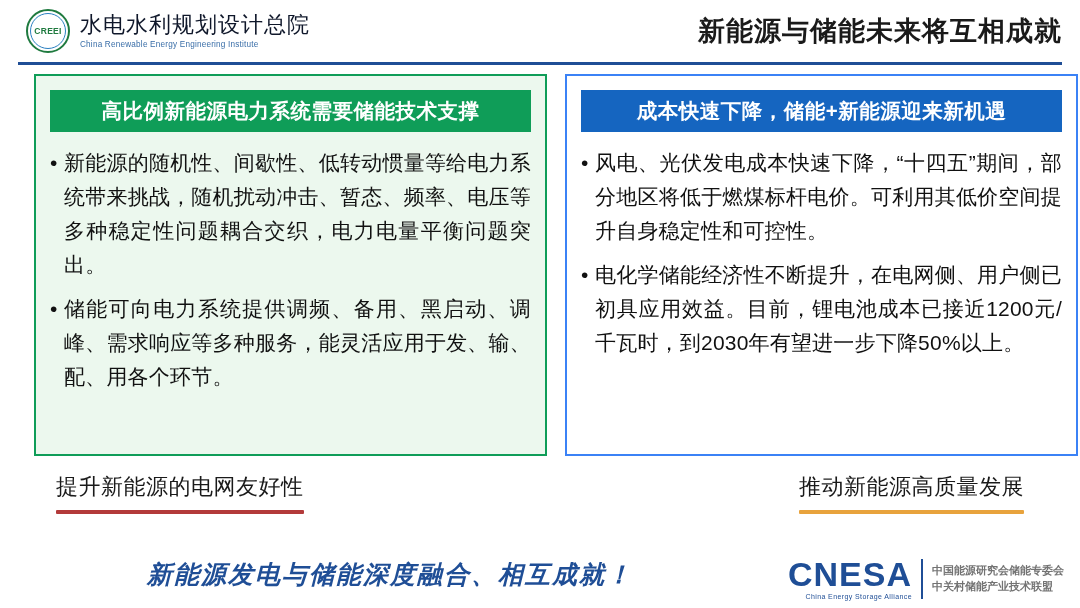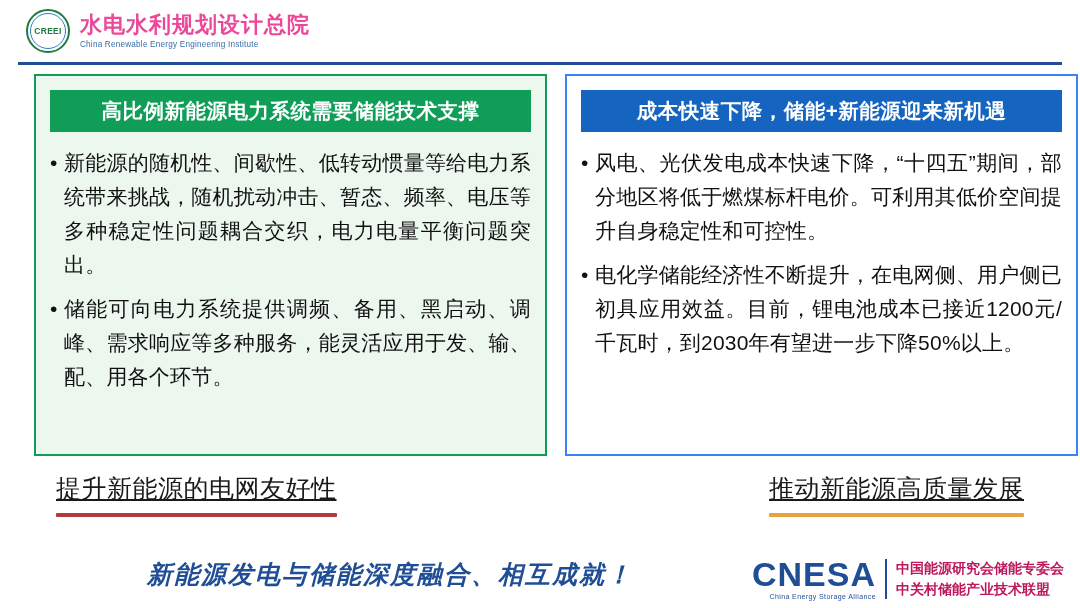--- a/index.html
+++ b/index.html
@@ -55,22 +55,22 @@
   }
   .logo-mark .txt {
     font-size: 8.5px;
     font-weight: bold;
     color: #1f7a3f;
     letter-spacing: .3px;
     z-index: 2;
   }
   .logo-text .cn {
     font-size: 22px;
-    font-weight: bold;
-    color: #ec4899;
+    font-weight: normal;
+    color: #0f172a;
     letter-spacing: 1px;
     line-height: 1.1;
   }
   .logo-text .en {
     font-size: 8.2px;
     color: #3a6ea8;
     letter-spacing: .2px;
     margin-top: 2px;
   }
   .header-title {
@@ -140,26 +140,25 @@
     left: 18px; top: 472px;
     width: 1044px;
     display: flex;
     justify-content: space-between;
     padding: 0 38px;
   }
   .keyitem {
     text-align: center;
   }
   .keyitem .label {
-    font-size: 25px;
+    font-size: 22px;
     color: #1a1a1a;
     letter-spacing: .5px;
     display: block;
     margin-bottom: 8px;
-    text-decoration: underline;
   }
   .keyitem .bar {
     height: 4px;
     width: 100%;
     border-radius: 1px;
   }
 
   
   .tagline {
     position: absolute;
@@ -197,42 +196,43 @@
     color: #1f4e96;
     letter-spacing: .4px;
     margin-top: 2px;
   }
   .cnesa .divider {
     width: 2px;
     height: 40px;
     background: #1f4e96;
   }
   .cnesa .lines {
-    font-size: 14px;
-    color: #be185d;
+    font-size: 11px;
+    color: #737373;
     line-height: 1.45;
     font-weight: bold;
   }
 </style>
 </head>
 <body>
 
 <div class="slide">
 
   <div class="header">
     <div class="logo-wrap">
       <div class="logo-mark">
         <span class="ring"></span>
         <span class="txt">CREEI</span>
       </div>
       <div class="logo-text">
         <div class="cn">水电水利规划设计总院</div>
         <div class="en">China Renewable Energy Engineering Institute</div>
       </div>
     </div>
+    <div class="header-title">新能源与储能未来将互相成就</div>
   </div>
   <div class="header-rule"></div>
 
   <div class="panels">
 
     <div class="panel">
       <div class="panel-head">高比例新能源电力系统需要储能技术支撑</div>
       <ul class="bullets">
         <li>
           <span class="dot">•</span>

